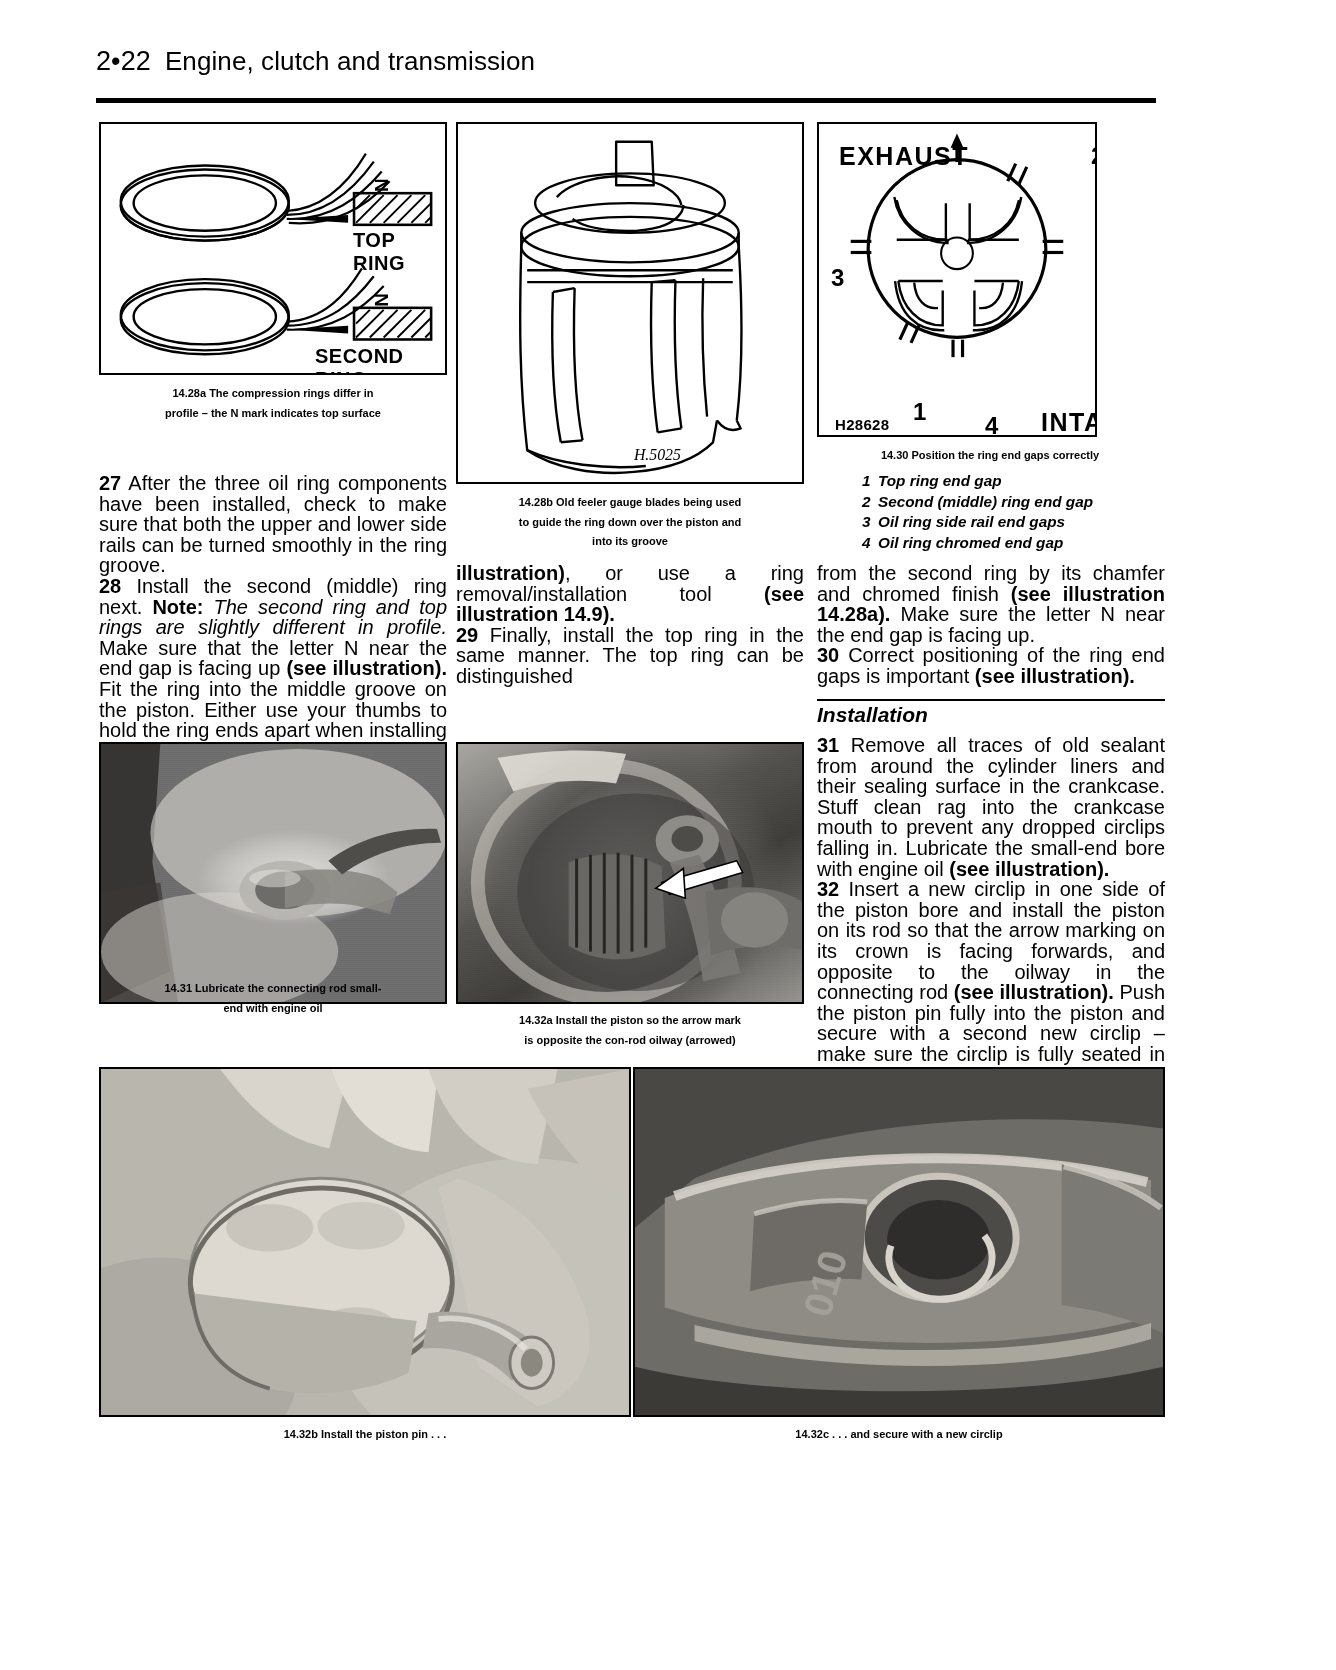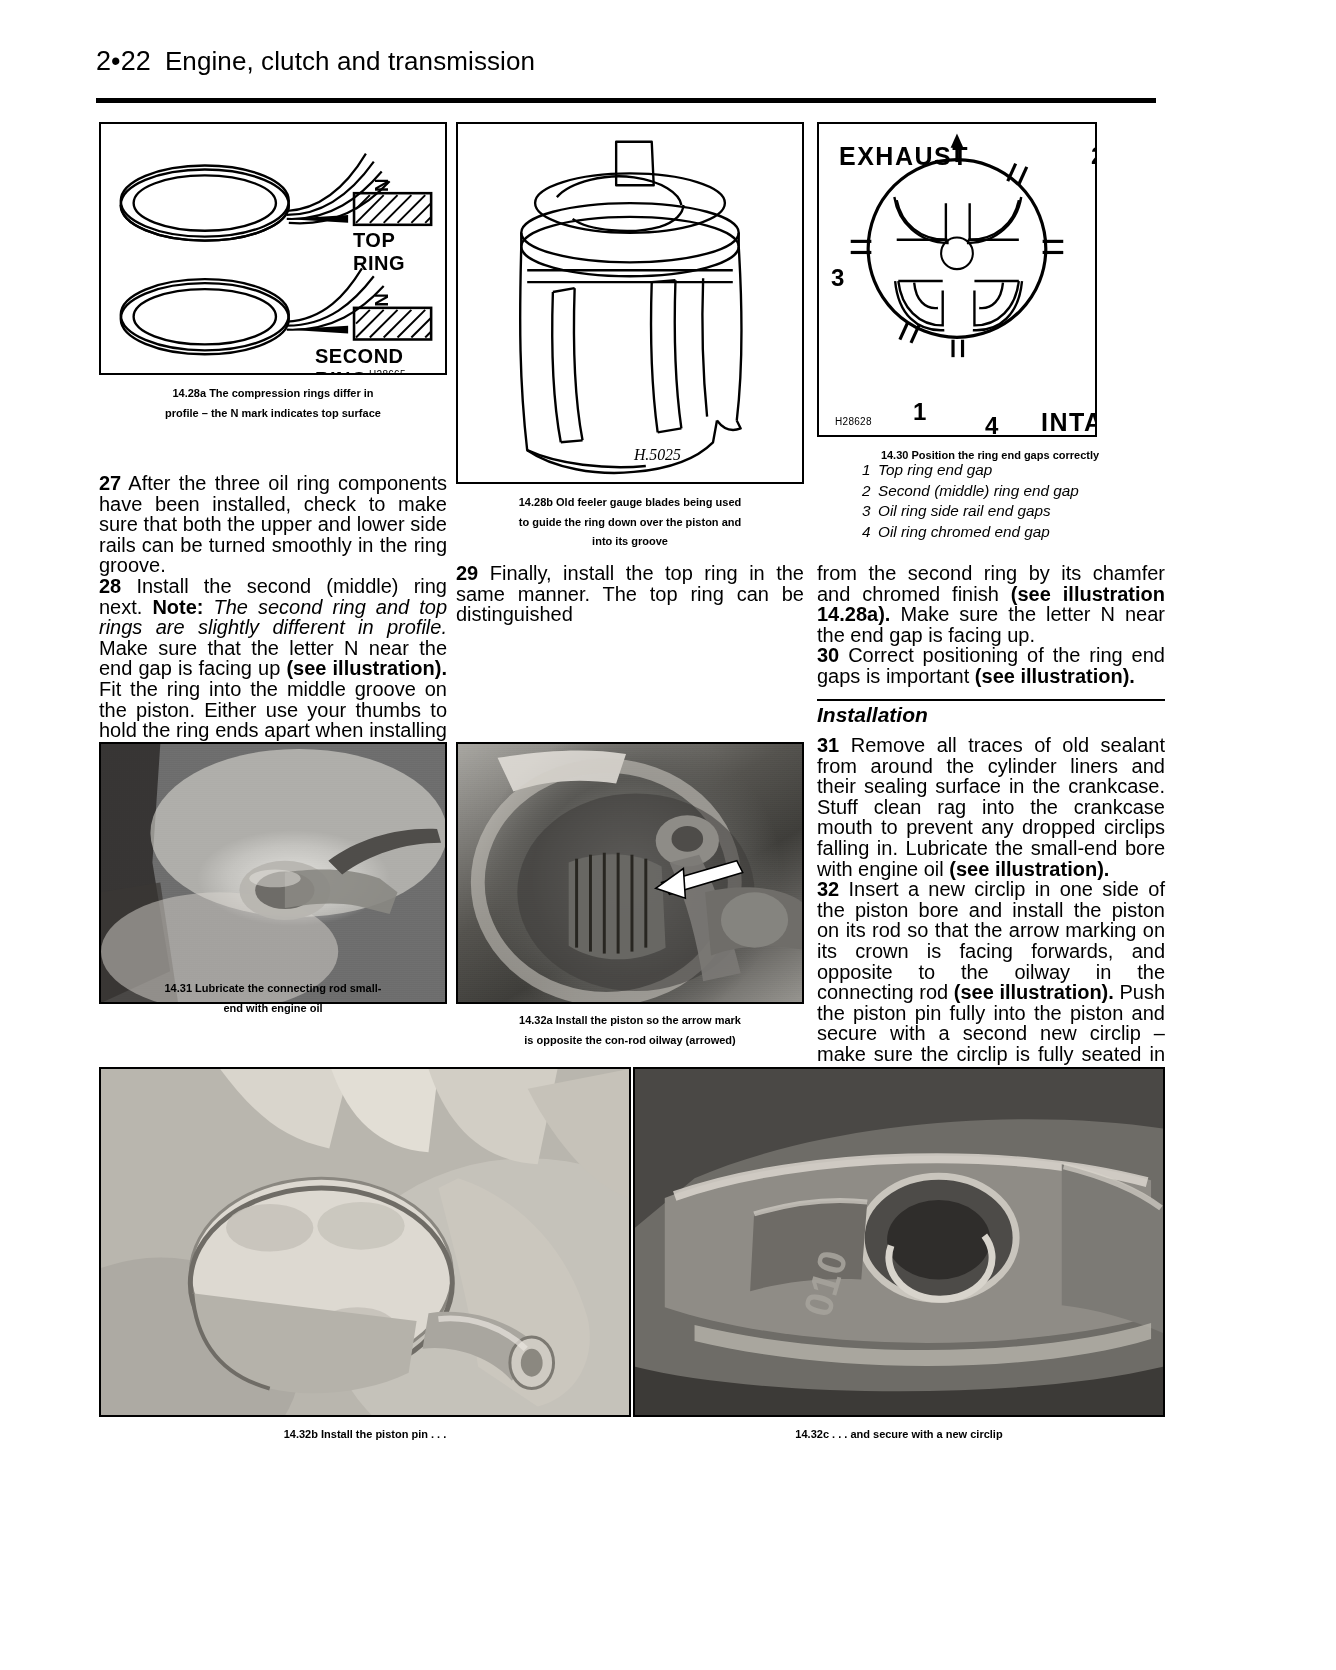--- a/index.html
+++ b/index.html
@@ -45,21 +45,21 @@
   .col b{font-weight:bold;}
   .col i{font-style:italic;}
   .col .bi{font-weight:bold;font-style:italic;}
   .sec-head{
     position:absolute;font-weight:bold;font-style:italic;font-size:21px;
   }
   .sec-head-rule{position:absolute;height:2px;background:#000;}
 
   
   .ringfig{position:absolute;inset:0;}
-  .fig-code{position:absolute;font-size:10px;font-family:"Liberation Sans",sans-serif;letter-spacing:.3px;}
+  .fig-code{position:absolute;font-size:15px;font-family:"Liberation Sans",sans-serif;letter-spacing:.3px;font-weight:bold;}
 
   
   .ph-31{
     background:
       radial-gradient(ellipse 120px 60px at 56% 52%, #dcdcdc 0%, #9a9a9a 55%, #6d6d6d 80%),
       linear-gradient(168deg,#3a3a3a 0%,#6e6e6e 6%,#d8d5cf 16%,#e8e5de 38%,#cfccc4 56%,#bdbab2 70%,#8f8c86 88%,#4e4c49 100%);
   }
   .ph-32a{
     background:
       radial-gradient(circle at 50% 52%, #8e8d8a 0%, #5a5956 45%, #35343200 70%),
@@ -261,36 +261,37 @@
     <div style="position:absolute;left:272px;top:18px;font-size:24px;font-weight:bold;">2</div>
     <div style="position:absolute;left:12px;top:140px;font-size:24px;font-weight:bold;">3</div>
     <div style="position:absolute;left:318px;top:140px;font-size:24px;font-weight:bold;">3</div>
     <div style="position:absolute;left:94px;top:274px;font-size:24px;font-weight:bold;">1</div>
     <div style="position:absolute;left:166px;top:288px;font-size:24px;font-weight:bold;">4</div>
     <div class="fig-code" style="left:16px;top:292px;">H28628</div>
   </div>
   <div class="cap" style="left:812px;top:446px;width:356px;">
     <div>14.30  Position the ring end gaps correctly</div>
   </div>
-  <div class="legend" style="left:862px;top:460px;width:310px;">
+  <div class="legend" style="left:862px;top:471px;width:310px;font-weight:bold;">
     <div><span class="n">1</span><span>Top ring end gap</span></div>
     <div><span class="n">2</span><span>Second (middle) ring end gap</span></div>
     <div><span class="n">3</span><span>Oil ring side rail end gaps</span></div>
     <div><span class="n">4</span><span>Oil ring chromed end gap</span></div>
   </div>
 
   <div class="col" style="left:99px;top:473px;width:348px;">
     <p><b>27</b> <span>After the three oil ring components have been installed, check to make sure that both the upper and lower side rails can be turned smoothly in the ring groove.</span></p>
     <p><b>28</b> <span>Install the second (middle) ring next.</span>
       <b>Note:</b> <i>The second ring and top rings are slightly different in profile.</i>
       <span>Make sure that the letter N near the end gap is facing up</span> <b>(see illustration).</b>
       <span>Fit the ring into the middle groove on the piston. Either use your thumbs to hold the ring ends apart when installing the ring over the piston, or slip sections of old feeler gauge blades between the ring and piston to guide it into   its groove</span> <b>(see</b></p>
   </div>
 
   <div class="col" style="left:456px;top:563px;width:348px;">
+    <p><b>illustration)</b><span>, or use a ring removal/installation tool</span> <b>(see illustration 14.9).</b></p>
     <p><b>29</b> <span>Finally, install the top ring in the same manner. The top ring can be distinguished</span></p>
   </div>
 
   <div class="col" style="left:817px;top:563px;width:348px;">
     <p><span>from the second ring by its chamfer and chromed finish</span> <b>(see illustration 14.28a).</b> <span>Make sure the letter N near the end gap is facing up.</span></p>
     <p><b>30</b> <span>Correct positioning of the ring end gaps is important</span> <b>(see illustration).</b></p>
   </div>
 
   <div class="sec-head" style="left:817px;top:703px;">Installation</div>
   <div class="sec-head-rule" style="left:817px;top:699px;width:348px;"></div>

